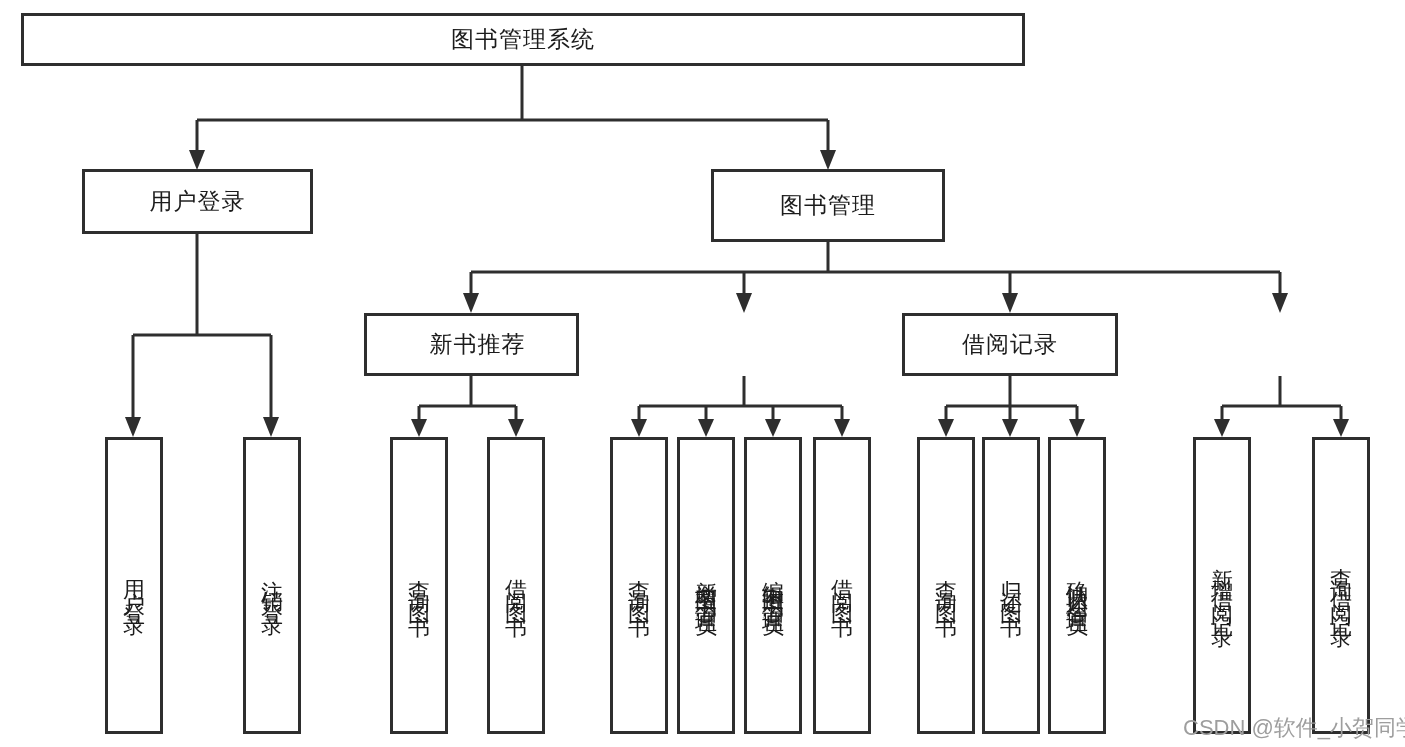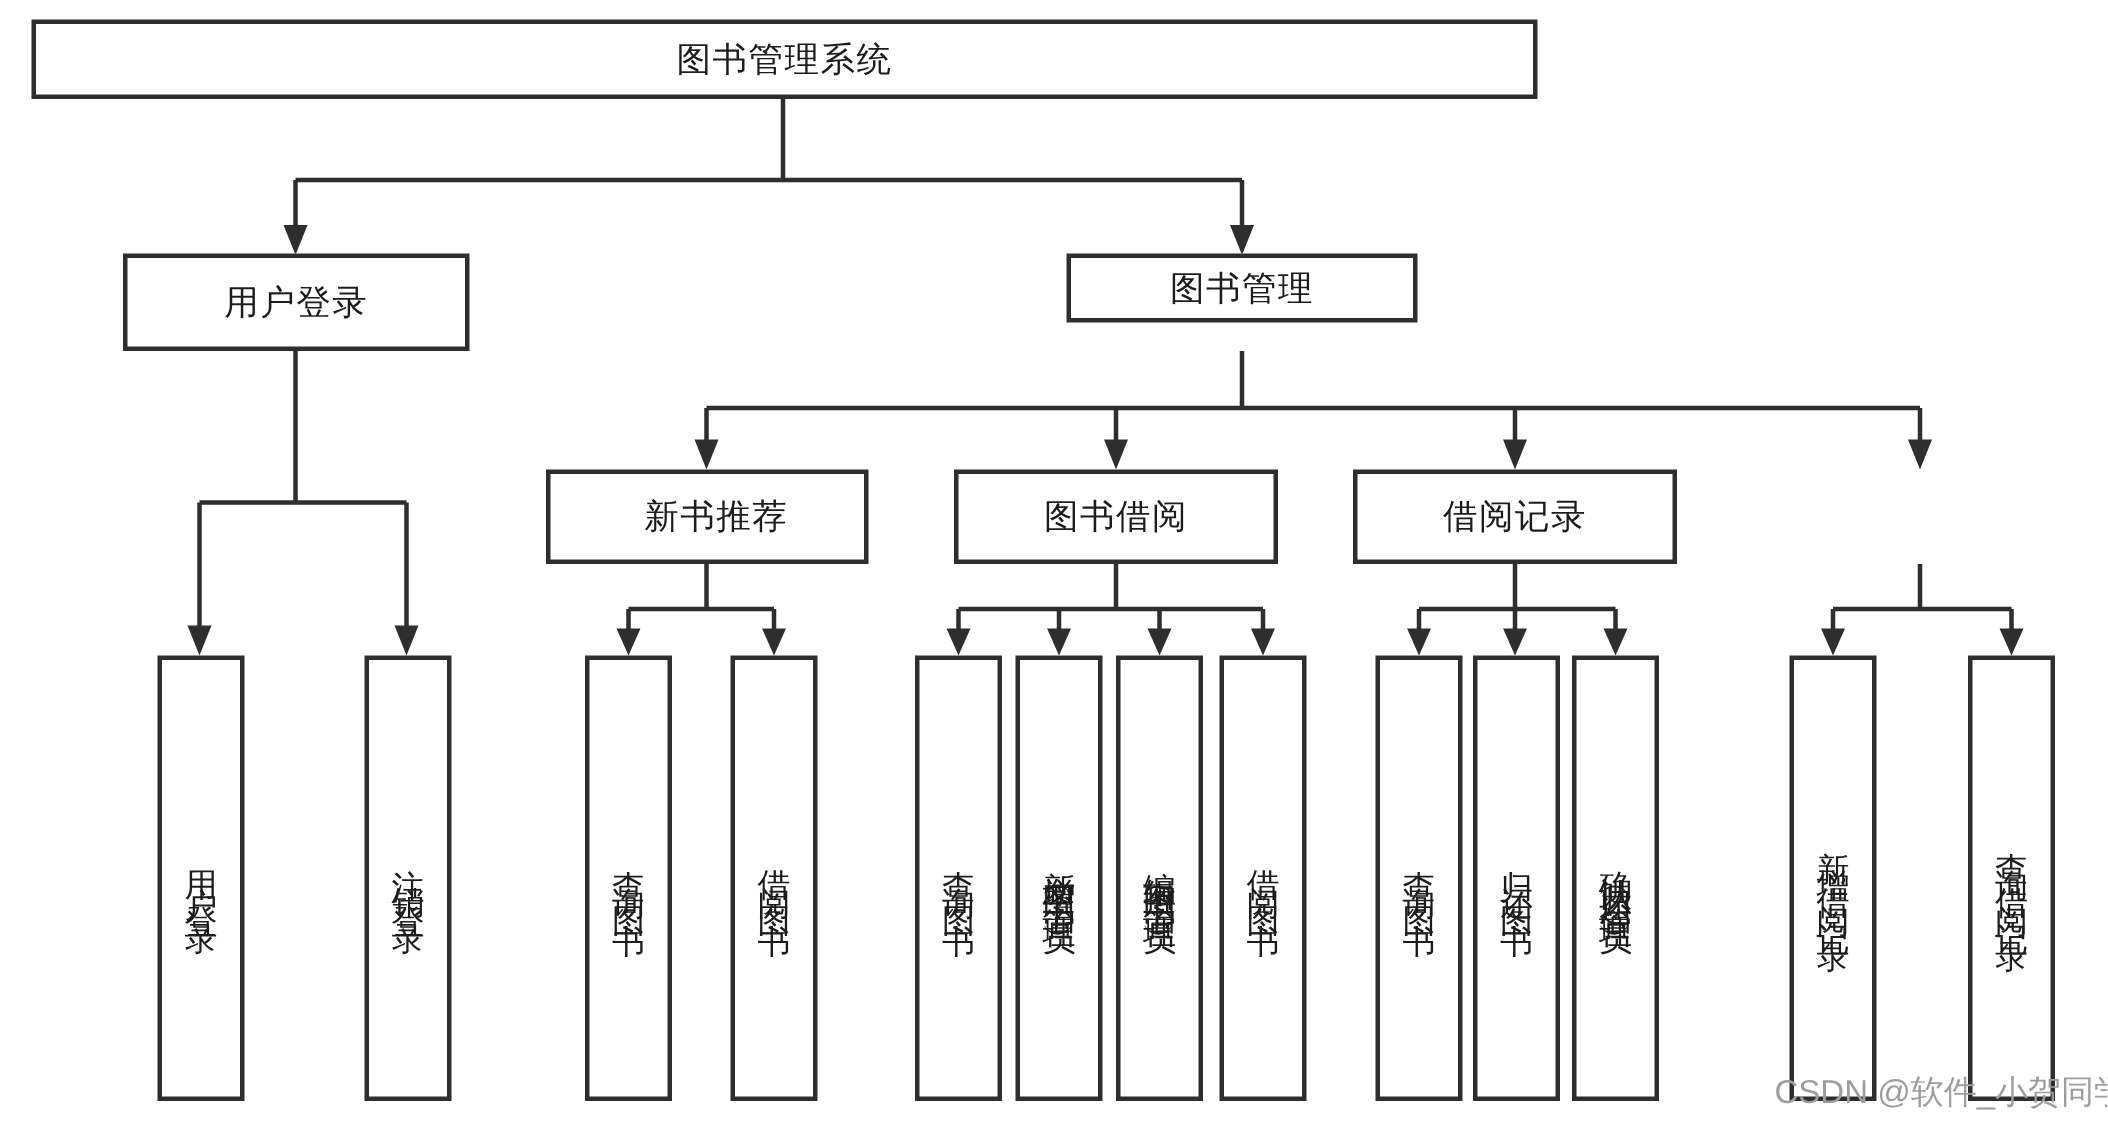--- a/index.html
+++ b/index.html
@@ -39,21 +39,21 @@
     text-orientation: mixed;
     font-size: 22px;
     letter-spacing: 12px;
     line-height: 1;
   }
   .box-v.tight { letter-spacing: 5px; }
   
   .n-root   { left: 21px;  top: 13px;  width: 1004px; height: 53px; }
   
   .n-ul     { left: 82px;  top: 169px; width: 231px; height: 65px; }
-  .n-bm     { left: 711px; top: 169px; width: 234px; height: 46px; }
+  .n-bm     { left: 711px; top: 169px; width: 234px; height: 73px; }
   
   .n-nb     { left: 364px;  top: 313px; width: 215px; height: 63px; padding-left: 12px; }
   .n-bb     { left: 636px;  top: 313px; width: 216px; height: 63px; }
   .n-cb     { left: 902px;  top: 313px; width: 216px; height: 63px; }
   .n-br     { left: 1172px; top: 313px; width: 215px; height: 63px; }
   
   .leaf { top: 437px; width: 58px; height: 297px; }
   .l-ul1 { left: 105px; }  .l-ul2 { left: 243px; }
   .l-nb1 { left: 390px; }  .l-nb2 { left: 487px; }
   .l-bb1 { left: 610px; }  .l-bb2 { left: 677px; }
@@ -125,21 +125,20 @@
       <polygon points="1333,419 1349,419 1341,437"></polygon>
     </g>
   </svg>
 
   <div class="box box-h n-root">图书管理系统</div>
 
   <div class="box box-h n-ul">用户登录</div>
   <div class="box box-h n-bm">图书管理</div>
 
   <div class="box box-h n-nb">新书推荐</div>
-  <div class="box box-h n-bb">图书借阅</div>
   <div class="box box-h n-cb">借阅记录</div>
 
   <div class="box box-v leaf l-ul1">用户登录</div>
   <div class="box box-v leaf l-ul2">注销登录</div>
 
   <div class="box box-v leaf l-nb1">查询图书</div>
   <div class="box box-v leaf l-nb2">借阅图书</div>
 
   <div class="box box-v leaf l-bb1">查询图书</div>
   <div class="box box-v tight leaf l-bb2">新增图书（管理员）</div>

